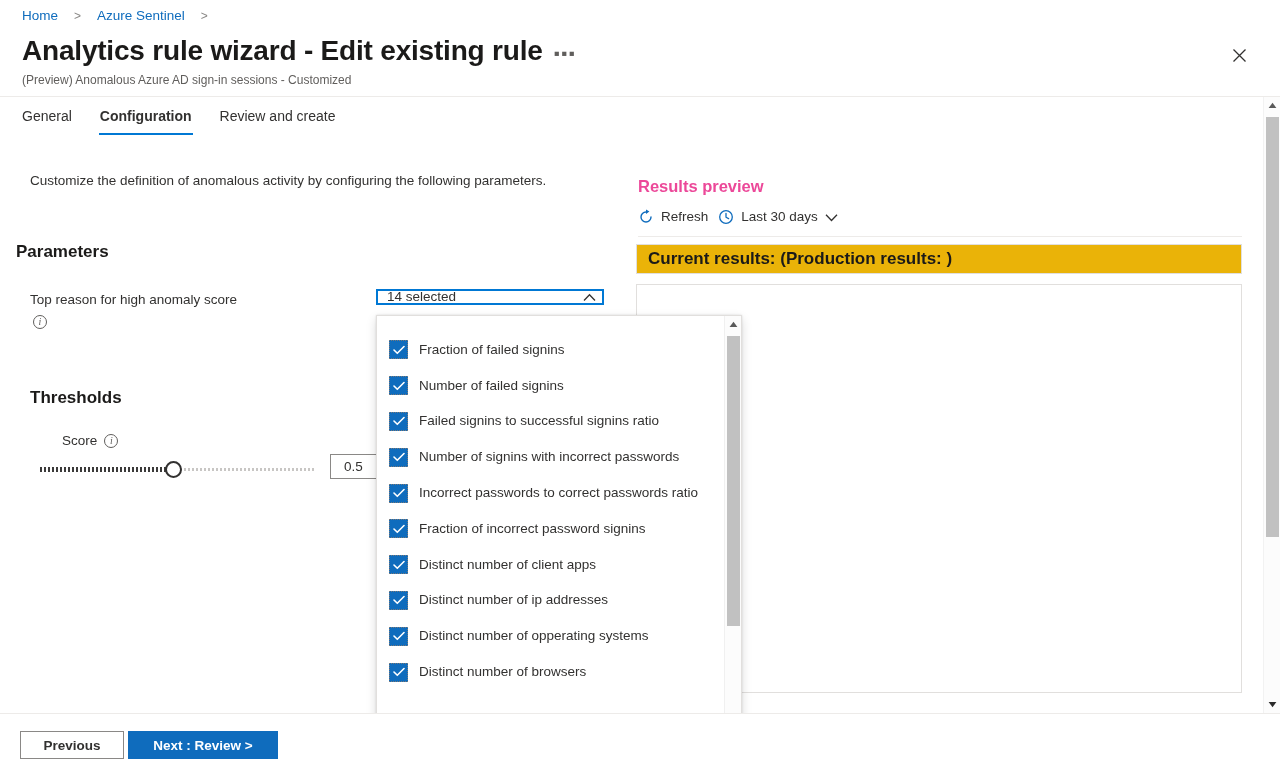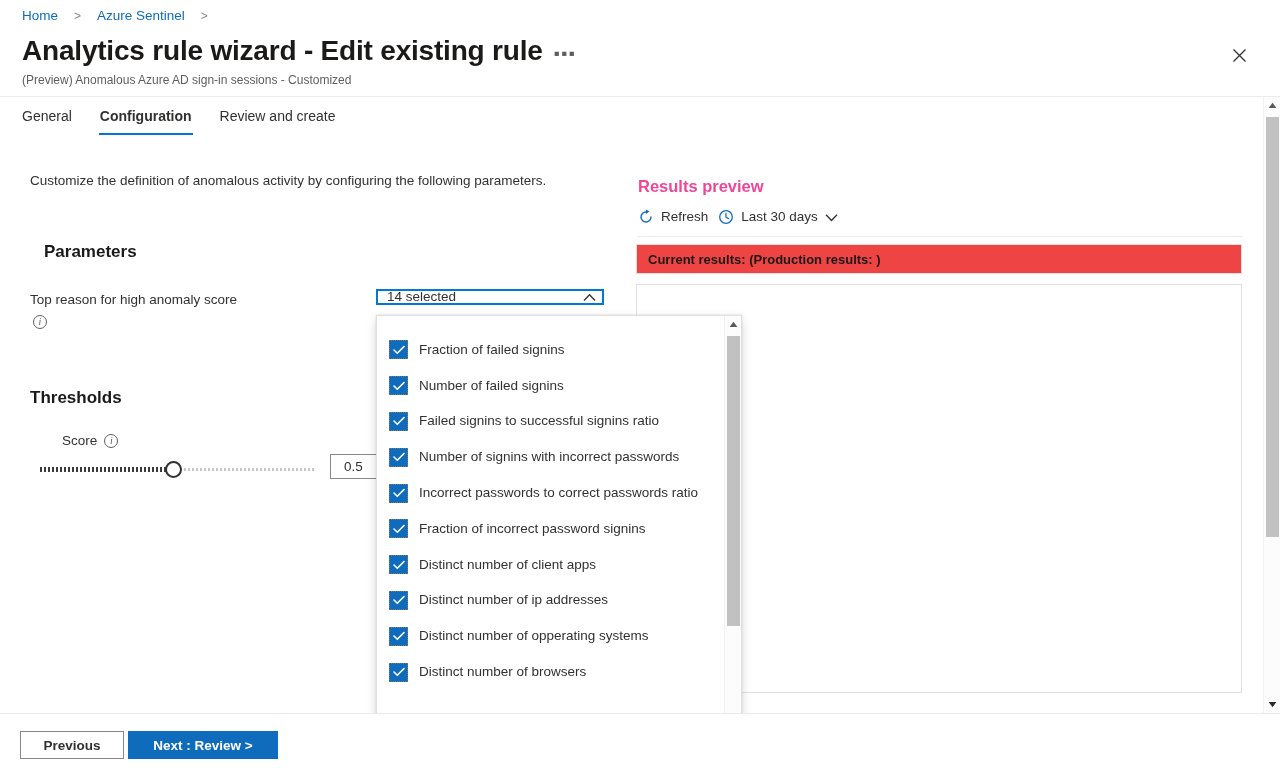--- a/index.html
+++ b/index.html
@@ -134,21 +134,21 @@
     line-height: 19px;
   }
 
   .section-head {
     position: absolute;
     font-size: 17px;
     font-weight: 600;
     color: #1b1a19;
     line-height: 24px;
   }
-  .section-params { left: 44px; top: 92px; }
+  .section-params { left: 16px; top: 92px; }
   .section-thresholds { left: 30px; top: 238px; }
 
   .field-label {
     position: absolute;
     left: 30px;
     top: 142px;
     font-size: 13.5px;
     color: #323130;
     line-height: 19px;
     width: 330px;
@@ -378,25 +378,25 @@
     height: 1px;
     background: #edebe9;
   }
   .rp-current {
     position: absolute;
     left: 636px;
     right: 38px;
     top: 96px;
     height: 30px;
     border: 1px solid #e1dfdd;
-    background: #ef4444;
+    background: #eab308;
     display: flex;
     align-items: center;
     padding-left: 11px;
-    font-size: 13px;
+    font-size: 17px;
     font-weight: 600;
     color: #1b1a19;
   }
   .rp-results-box {
     position: absolute;
     left: 636px;
     right: 38px;
     top: 136px;
     bottom: 20px;
     border: 1px solid #e1dfdd;

